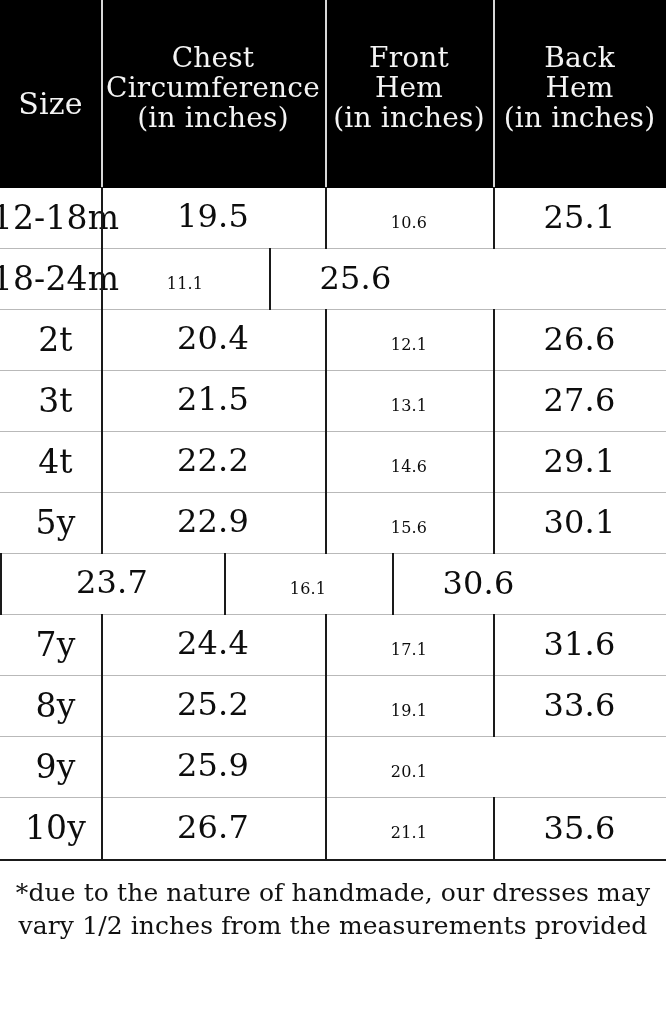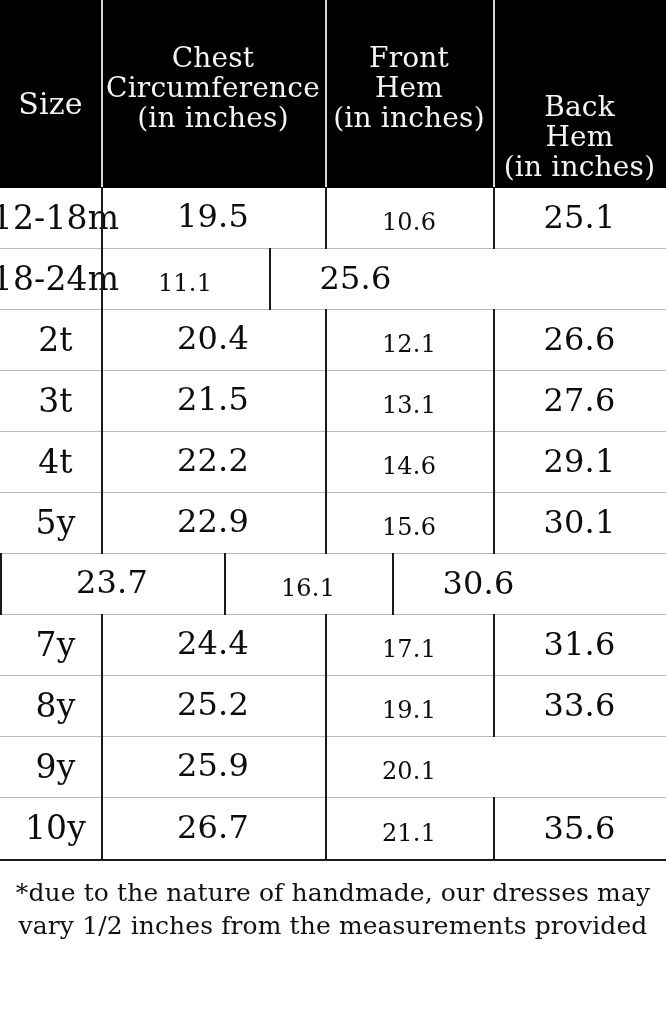--- a/index.html
+++ b/index.html
@@ -38,21 +38,21 @@
     display: flex;
     align-items: center;
     justify-content: center;
     box-sizing: border-box;
     color: #f4f4f4;
     text-align: center;
   }
   .th-size      { width: 101px; }
   .th-chest     { width: 224px; }
   .th-front     { width: 168px; }
-  .th-back      { width: 173px; align-items: flex-end; }
+  .th-back      { width: 173px; }
 
   
   .th-chest::before,
   .th-front::before,
   .th-back::before {
     content: "";
     position: absolute;
     left: 0;
     top: 0;
     bottom: 0;
@@ -98,21 +98,21 @@
     justify-content: center;
     box-sizing: border-box;
     color: #0d0d0d;
     font-size: 32px;
     font-weight: 400;
     letter-spacing: 0.2px;
     white-space: nowrap;
   }
   .td-size  { width: 101px; font-size: 33px; }
   .td-chest { width: 224px; }
-  .td-front { width: 168px; font-size: 24px; }
+  .td-front { width: 168px; font-size: 16px; }
   .td-back  { width: 173px; }
 
   
   .td-chest::before,
   .td-front::before,
   .td-back::before {
     content: "";
     position: absolute;
     left: 0;
     top: -1px;

